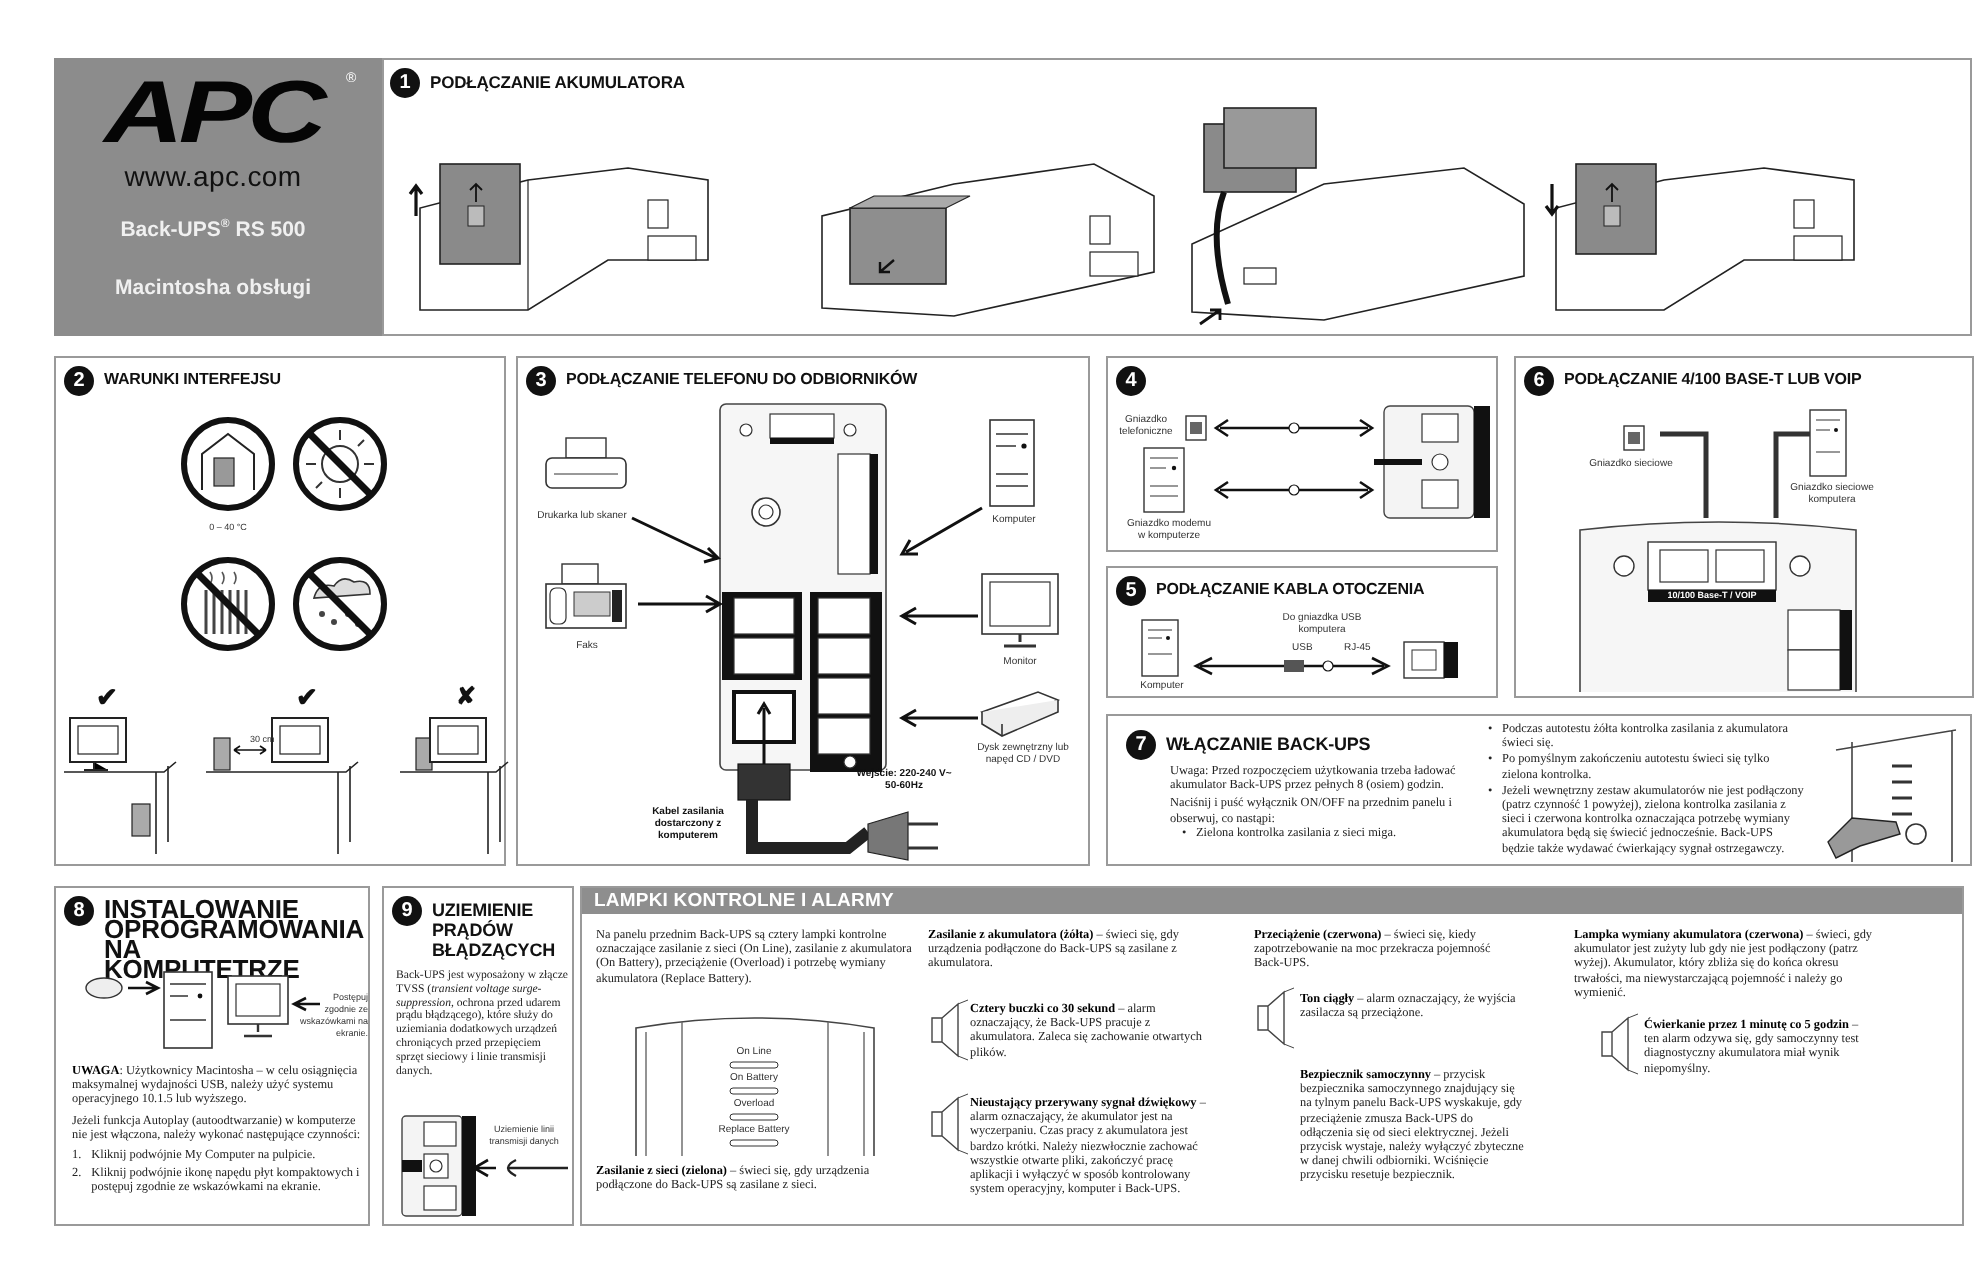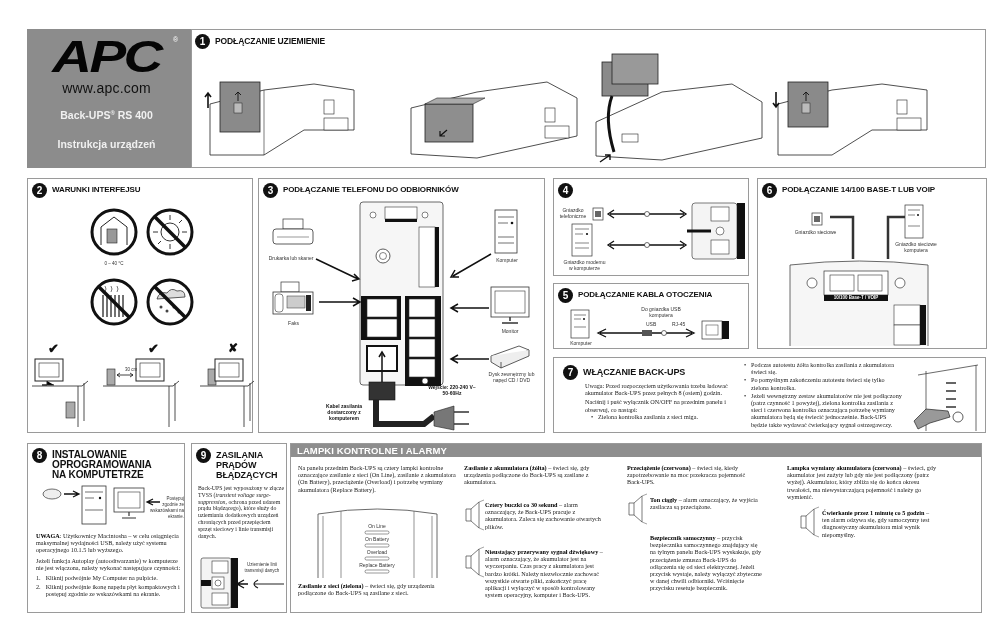--- a/index.html
+++ b/index.html
@@ -23,29 +23,29 @@
 </head>
 <body>
 
 <div class="abs" style="left:27px;top:29px;width:180px;height:139px;background:#8c8c8c;">
   <div class="abs" style="left:0;top:6px;width:159px;text-align:center;font-family:'Liberation Sans',sans-serif;font-weight:bold;font-style:italic;font-size:44px;letter-spacing:-2px;color:#050505;line-height:44px;transform:scaleX(1.25);">
     <span>APC</span>
   </div>
   <span class="abs" style="left:146px;top:7px;font-size:7px;color:#fff;">®</span>
   <div class="abs" style="left:0;top:51px;width:159px;text-align:center;font-weight:normal;font-size:14px;color:#111;letter-spacing:0.2px;">www.apc.com</div>
   <div class="abs" style="left:0;top:80px;width:159px;text-align:center;font-weight:bold;font-size:10.5px;color:#f0f0f0;">
-    <span>Back-UPS</span><sup style="font-size:6px;">®</sup><span> RS 400</span>
-  </div>
-  <div class="abs" style="left:0;top:109px;width:159px;text-align:center;font-weight:bold;font-size:10.5px;color:#f0f0f0;">Instrukcja urządzeń</div>
+    <span>Back-UPS</span><sup style="font-size:6px;">®</sup><span> RS 500</span>
+  </div>
+  <div class="abs" style="left:0;top:109px;width:159px;text-align:center;font-weight:bold;font-size:10.5px;color:#f0f0f0;">Macintosha obsługi</div>
 </div>
 
 <div class="panel" style="left:191px;top:29px;width:795px;height:139px;">
   <div class="ptitle" style="left:3px;top:4px;">
     <span class="num">1</span>
-    <span class="ttext" style="font-size:8.5px;">PODŁĄCZANIE UZIEMIENIE</span>
+    <span class="ttext" style="font-size:8.5px;">PODŁĄCZANIE AKUMULATORA</span>
   </div>
 
   <svg style="left:12px;top:40px;" width="170" height="90" viewBox="0 0 170 90">
     <path d="M6 34 L6 85 L60 85 L100 60 L150 60 L150 20 L110 14 L60 20 Z" fill="#fff" stroke="#222" stroke-width="0.8"></path>
     <path d="M60 20 L60 85" stroke="#222" stroke-width="0.6"></path>
     <rect x="16" y="12" width="40" height="50" fill="#8a8a8a" stroke="#222" stroke-width="0.8"></rect>
     <rect x="30" y="33" width="8" height="10" fill="#bbb" stroke="#222" stroke-width="0.5"></rect>
     <path d="M34 22 L34 31 M31 25 L34 22 L37 25" stroke="#111" stroke-width="0.9" fill="none"></path>
     <path d="M4 38 L4 24 M1 27 L4 23 L7 27" stroke="#111" stroke-width="1.6" fill="none"></path>
     <rect x="120" y="30" width="10" height="14" fill="#fff" stroke="#222" stroke-width="0.6"></rect>
@@ -283,21 +283,21 @@
   <svg style="left:147px;top:36px;" width="30" height="20">
       <rect x="1" y="1" width="20" height="18" fill="#fff" stroke="#333" stroke-width="0.7"></rect>
       <rect x="5" y="5" width="12" height="10" fill="#fff" stroke="#333" stroke-width="0.5"></rect>
       <rect x="21" y="1" width="7" height="18" fill="#111"></rect>
     </svg>
 </div>
 
 <div class="panel" style="left:757px;top:178px;width:230px;height:171px;">
   <div class="ptitle" style="left:4px;top:4px;">
     <span class="num">6</span>
-    <span class="ttext" style="font-size:8px;">PODŁĄCZANIE 14/100 BASE-T LUB VOIP</span>
+    <span class="ttext" style="font-size:8px;">PODŁĄCZANIE 4/100 BASE-T LUB VOIP</span>
   </div>
   <svg style="left:53px;top:33px;" width="12" height="14">
       <rect x="1" y="1" width="10" height="12" fill="#fff" stroke="#333" stroke-width="0.7"></rect>
       <rect x="3" y="4" width="6" height="6" fill="#666"></rect>
     </svg>
   <div class="abs small" style="left:30px;top:50px;width:55px;">Gniazdko sieciowe</div>
   <svg style="left:70px;top:30px;" width="85" height="52">
       <path d="M2 8 L25 8 L25 50 M60 50 L60 8 L82 8" stroke="#333" stroke-width="2.5" fill="none"></path>
     </svg>
   <svg style="left:146px;top:25px;" width="20" height="35" viewBox="0 0 20 35">
@@ -344,21 +344,21 @@
     <path d="M20 10 L20 70 M70 4 L70 70 M12 14 L72 4" stroke="#444" stroke-width="0.8" fill="none"></path>
     <path d="M40 22 L50 22 M40 30 L50 30 M40 38 L50 38 M40 46 L50 46" stroke="#333" stroke-width="1.5"></path>
     <circle cx="52" cy="56" r="5" fill="#fff" stroke="#333" stroke-width="0.8"></circle>
     <path d="M8 60 L20 48 L42 50 L44 56 L24 62 L12 68 Z" fill="#999" stroke="#222" stroke-width="0.7"></path>
   </svg>
 </div>
 
 <div class="panel" style="left:27px;top:443px;width:158px;height:170px;">
   <div class="ptitle" style="left:4px;top:4px;">
     <span class="num">8</span>
-    <span class="ttext" style="font-size:10px;line-height:10px;width:110px;">INSTALOWANIE OPROGRAMOWANIA NA KOMPUTETRZE</span>
+    <span class="ttext" style="font-size:13px;line-height:10px;width:110px;">INSTALOWANIE OPROGRAMOWANIA NA KOMPUTETRZE</span>
   </div>
   <svg style="left:12px;top:40px;" width="140" height="42" viewBox="0 0 140 42">
     <ellipse cx="12" cy="10" rx="9" ry="5" fill="#eee" stroke="#333" stroke-width="0.7"></ellipse>
     <path d="M24 10 L38 10 M33 7 L39 10 L33 13" stroke="#111" stroke-width="1.3" fill="none"></path>
     <rect x="42" y="2" width="24" height="38" fill="#fff" stroke="#333" stroke-width="0.8"></rect>
     <path d="M45 8 L63 8 M45 14 L54 14 M45 26 L63 26" stroke="#333" stroke-width="0.7"></path>
     <circle cx="60" cy="14" r="1.2" fill="#111"></circle>
     <rect x="74" y="4" width="30" height="24" fill="#fff" stroke="#333" stroke-width="0.8"></rect>
     <rect x="78" y="8" width="22" height="16" fill="#fff" stroke="#333" stroke-width="0.6"></rect>
     <path d="M89 28 L89 32 M82 34 L96 34" stroke="#333" stroke-width="1.2"></path>
@@ -377,21 +377,21 @@
           <span>2.</span>
           <span>Kliknij podwójnie ikonę napędu płyt kompaktowych i postępuj zgodnie ze wskazówkami na ekranie.</span>
         </li>
     </ol>
   </div>
 </div>
 
 <div class="panel" style="left:191px;top:443px;width:96px;height:170px;">
   <div class="ptitle" style="left:4px;top:4px;">
     <span class="num">9</span>
-    <span class="ttext" style="font-size:9px;line-height:10px;width:68px;">ZASILANIA PRĄDÓW BŁĄDZĄCYCH</span>
+    <span class="ttext" style="font-size:9px;line-height:10px;width:68px;">UZIEMIENIE PRĄDÓW BŁĄDZĄCYCH</span>
   </div>
   <div class="abs body-text" style="left:6px;top:41px;width:86px;font-size:5.8px;line-height:6.8px;">
     <span>Back-UPS jest wyposażony w złącze TVSS (</span><i>transient voltage surge-suppression</i><span>, ochrona przed udarem prądu błądzącego), które służy do uziemiania dodatkowych urządzeń chroniących przed przepięciem sprzęt sieciowy i linie transmisji danych.</span>
   </div>
   <svg style="left:8px;top:113px;" width="40" height="52" viewBox="0 0 40 52">
     <rect x="1" y="1" width="30" height="50" rx="2" fill="#f4f4f4" stroke="#444" stroke-width="0.7"></rect>
     <rect x="12" y="4" width="16" height="12" fill="#fff" stroke="#333" stroke-width="0.6"></rect>
     <rect x="12" y="20" width="12" height="12" fill="#fff" stroke="#333" stroke-width="0.6"></rect>
     <circle cx="18" cy="26" r="3" fill="#fff" stroke="#333" stroke-width="0.6"></circle>
     <rect x="12" y="36" width="16" height="12" fill="#fff" stroke="#333" stroke-width="0.6"></rect>

